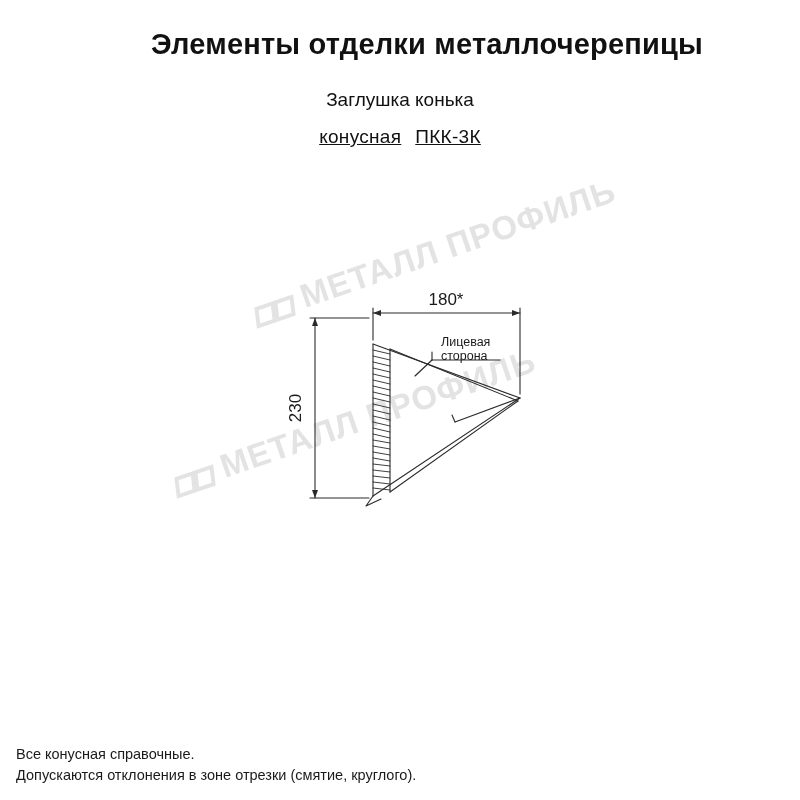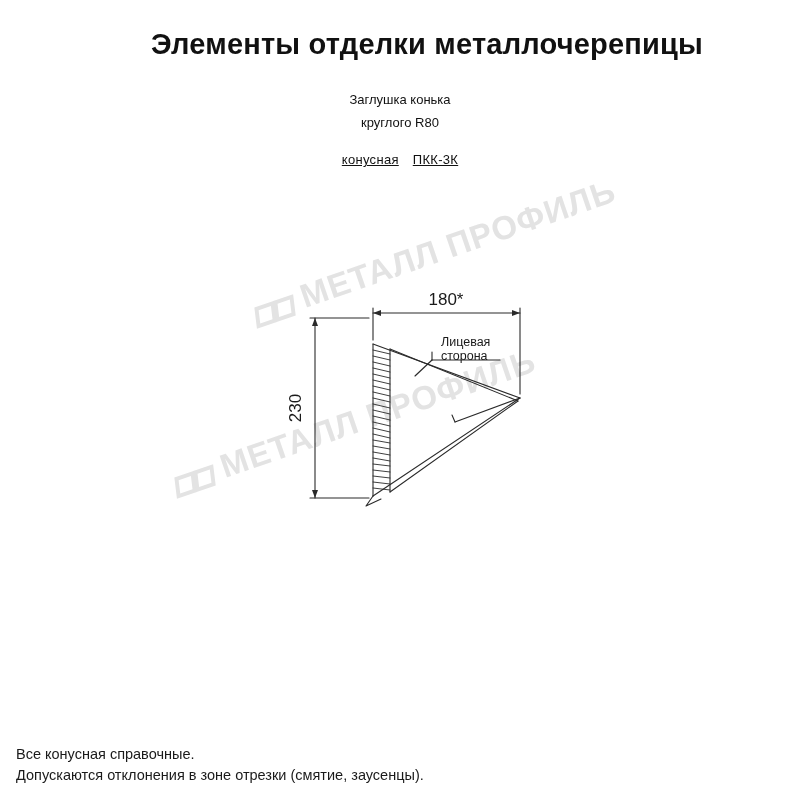--- a/index.html
+++ b/index.html
@@ -37,21 +37,21 @@
 
   .subtitle-block {
     position: absolute;
     top: 88px;
     left: 0;
     width: 800px;
     text-align: center;
     color: #111;
   }
   .subtitle-line {
-    font-size: 13px;
+    font-size: 19px;
     line-height: 23px;
     font-weight: normal;
   }
   .subtitle-line.code {
     margin-top: 14px;
     letter-spacing: 0.3px;
     text-decoration: underline;
   }
   .code-spacer {
     display: inline-block;
@@ -125,21 +125,20 @@
 </style>
 </head>
 <body>
 
 <div class="page">
 
   <div class="title">Элементы отделки металлочерепицы</div>
 
   <div class="subtitle-block">
     <div class="subtitle-line">Заглушка конька</div>
-    <div class="subtitle-line">круглого R80</div>
     <div class="subtitle-line code">
       <span>конусная</span><span class="code-spacer"></span><span>ПКК-3К</span>
     </div>
   </div>
 
   <div class="watermark wm-1">
     <span class="wm-icon"></span><span>МЕТАЛЛ ПРОФИЛЬ</span>
   </div>
   <div class="watermark wm-2">
     <span class="wm-icon"></span><span>МЕТАЛЛ ПРОФИЛЬ</span>
@@ -221,16 +220,16 @@
 
       <text x="301" y="208" text-anchor="middle" font-family="Liberation Sans, sans-serif" font-size="17" fill="#1a1a1a" transform="rotate(-90 301 208)">230</text>
 
       <text x="441" y="146" font-family="Liberation Sans, sans-serif" font-size="12.5" fill="#1a1a1a">Лицевая</text>
       <text x="441" y="160" font-family="Liberation Sans, sans-serif" font-size="12.5" fill="#1a1a1a">сторона</text>
     </svg>
   </div>
 
   <div class="footer">
     <div>Все конусная справочные.</div>
-    <div>Допускаются отклонения в зоне отрезки (смятие, заусенцы).</div>
+    <div>Допускаются отклонения в зоне отрезки (смятие, круглого).</div>
   </div>
 
 </div>
 
 </body></html>

